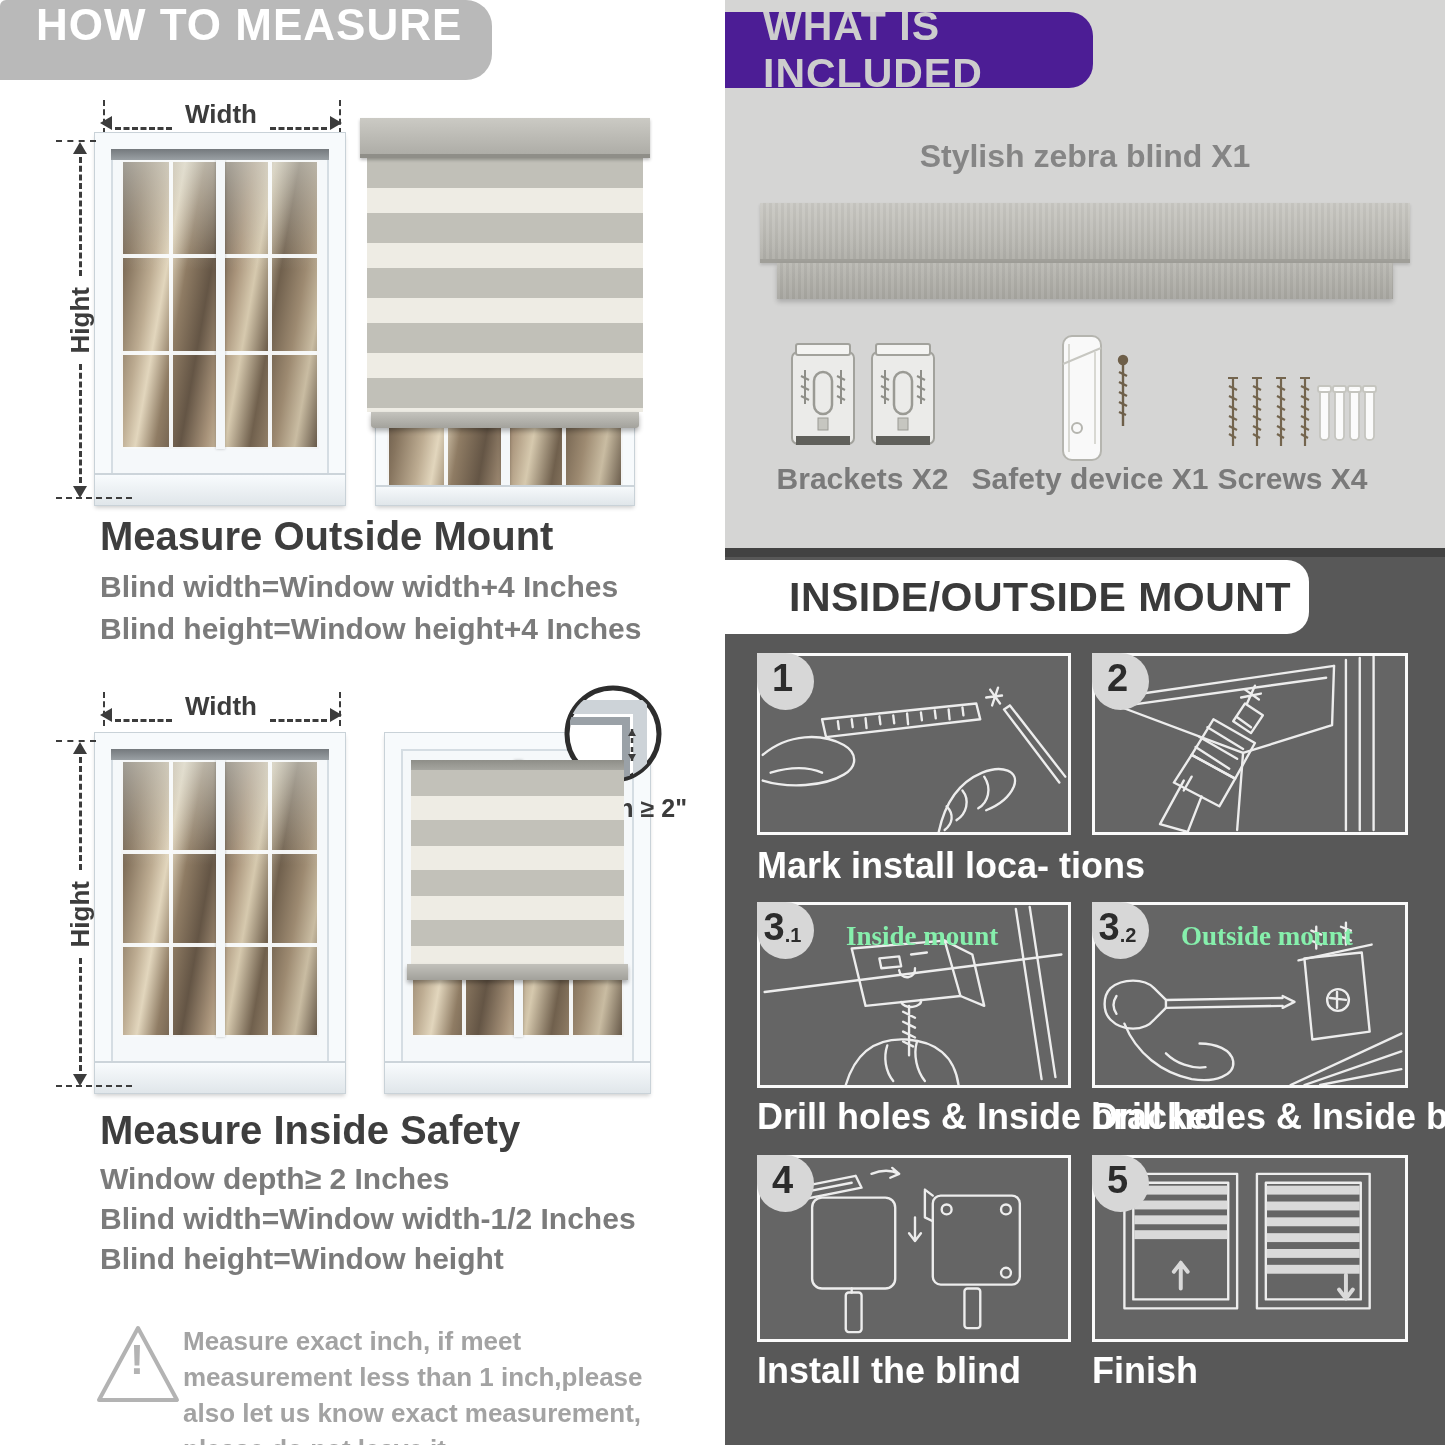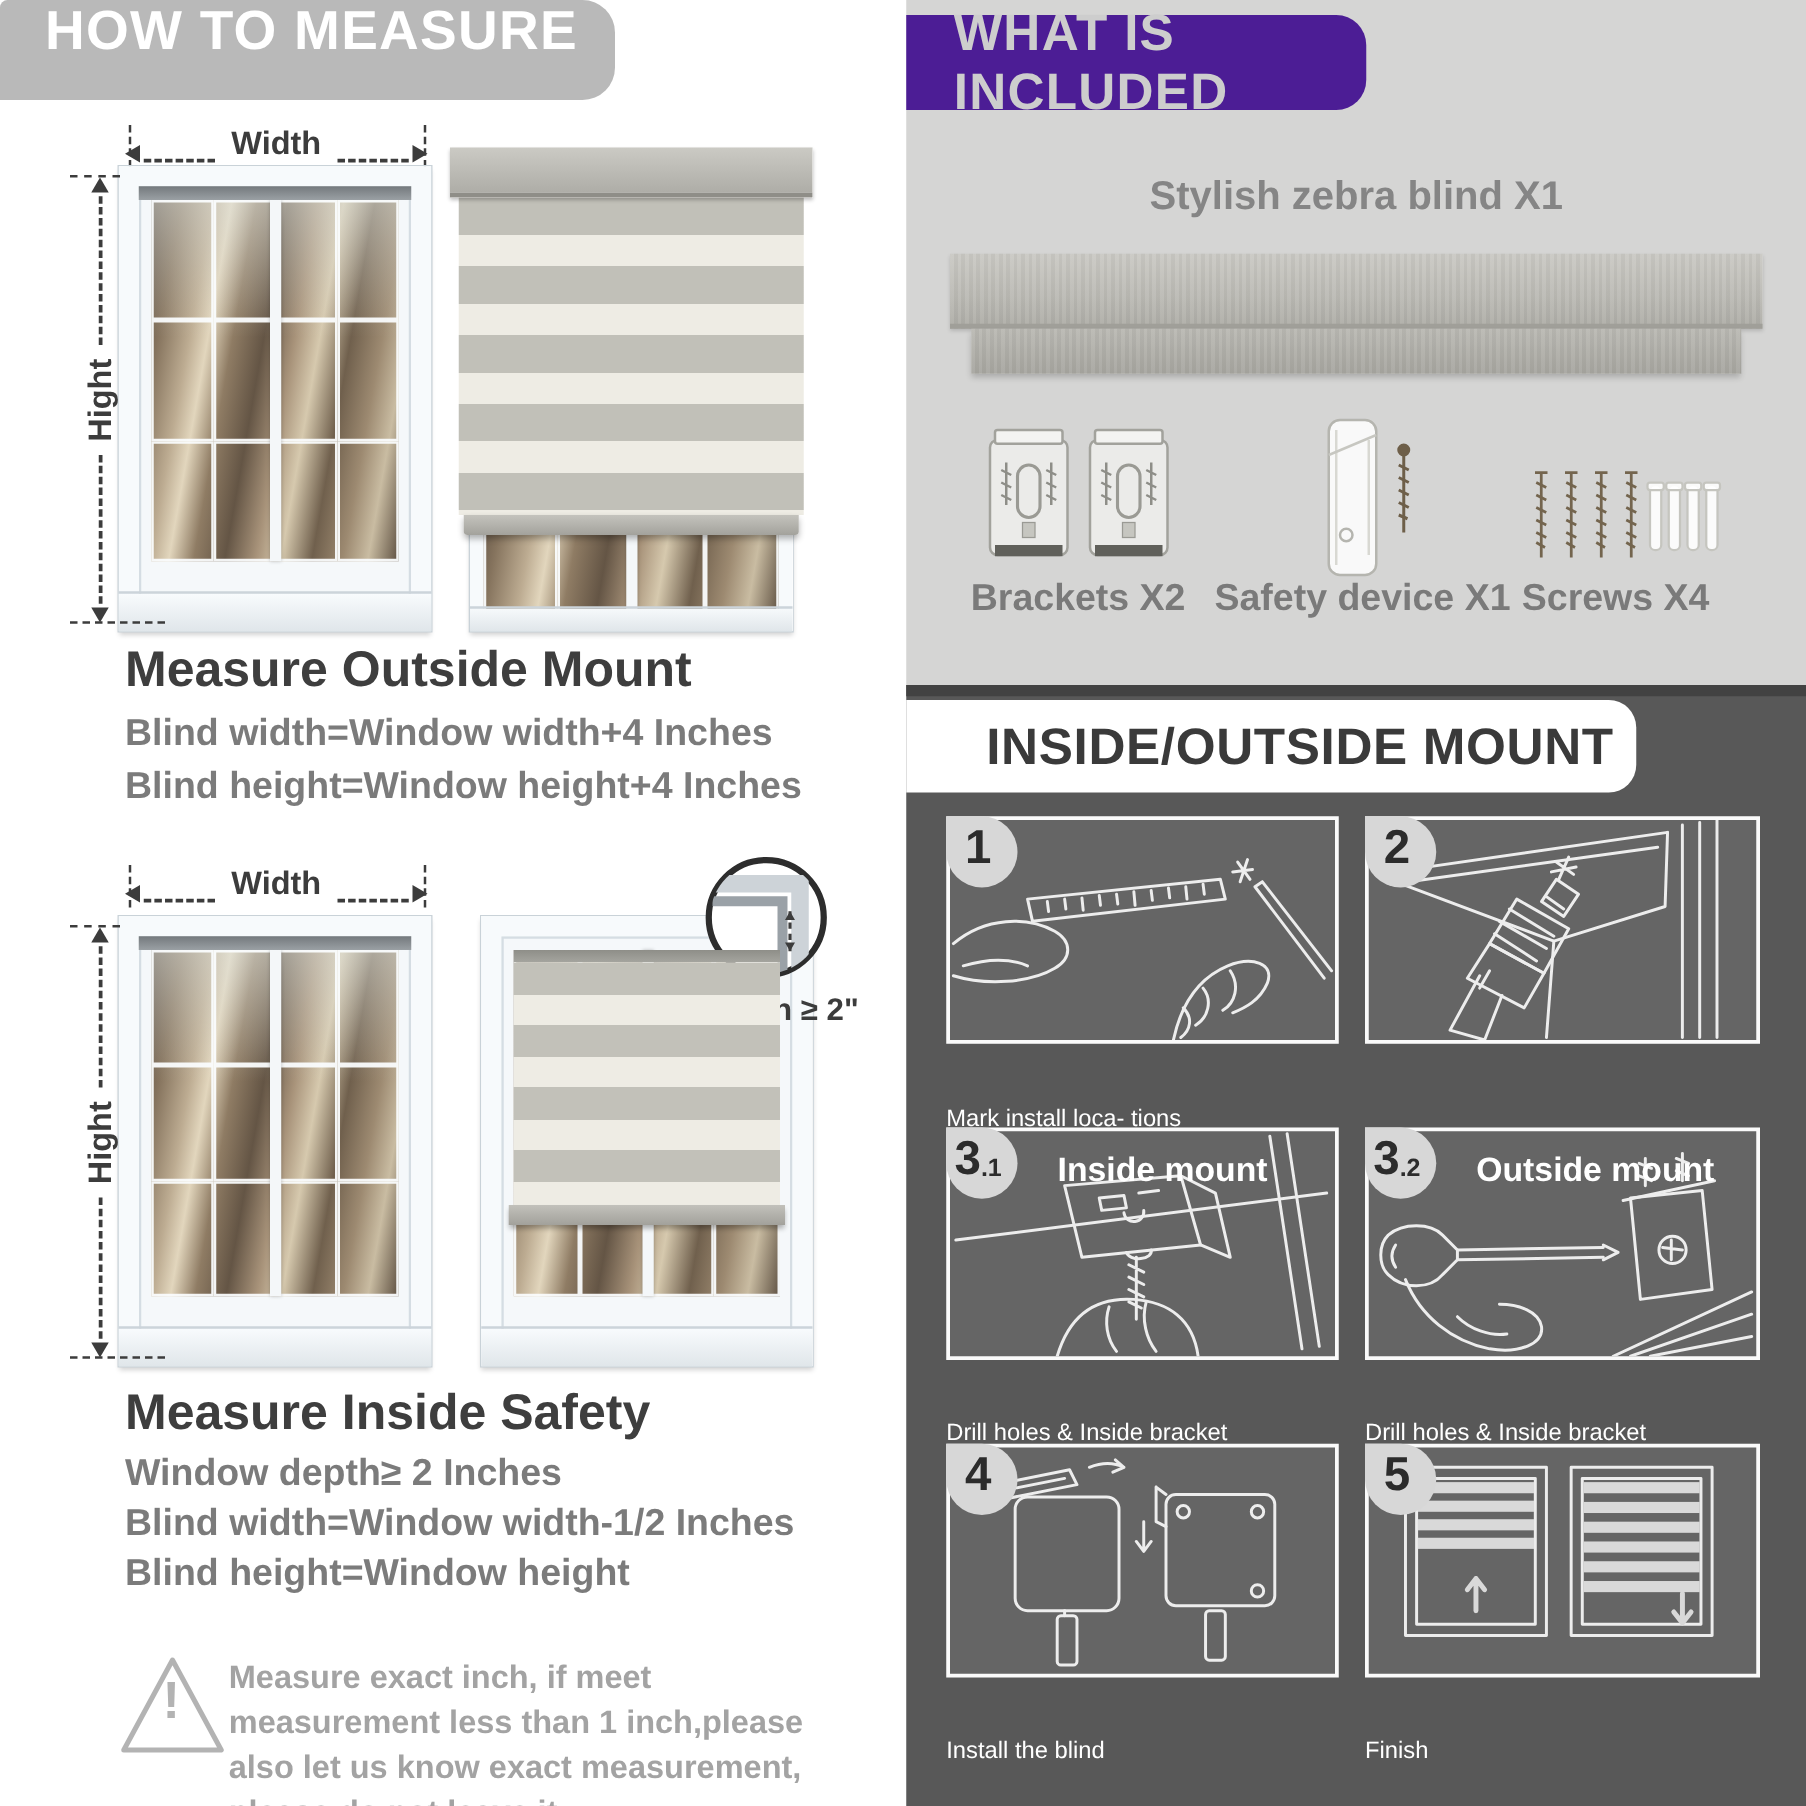--- a/index.html
+++ b/index.html
@@ -94,23 +94,23 @@
     display:flex;align-items:center;padding-left:36px;box-sizing:border-box;}
   .banner-mount span{font-size:41px;font-weight:800;color:#3a3a3a;letter-spacing:.5px;margin-left:28px;}
 
   .panel{position:absolute;background:#656565;border:3px solid #fafafa;box-sizing:border-box;}
   .panel svg.art{position:absolute;inset:0;width:100%;height:100%;}
   .badge{position:absolute;left:-3px;top:-3px;width:57px;height:57px;background:#d7d7d7;
     border-radius:0 50% 50% 50%;display:flex;align-items:center;justify-content:center;z-index:2;}
   .badge .n{font-size:38px;font-weight:700;color:#2c2c2c;margin-top:-6px;margin-left:-6px;}
   .badge .s{font-size:20px;font-weight:700;color:#2c2c2c;margin-top:10px;}
   .badge .s:empty{display:none;}
-  .ptitle{position:absolute;left:86px;top:16px;font-size:27px;font-weight:700;color:#ffffff;z-index:2;}
+  .ptitle{position:absolute;left:86px;top:16px;font-size:27px;font-weight:700;color:#86efac;z-index:2;font-family:Liberation Serif, serif;}
   .ptitle:empty{display:none;}
-  .caption{position:absolute;font-size:19px;font-weight:400;color:#fff;white-space:nowrap;margin-top:40px;}
+  .caption{position:absolute;font-size:36px;font-weight:700;color:#fff;white-space:nowrap;}
 
   .lineart{stroke:#ededed;fill:none;stroke-width:2.4;stroke-linecap:round;stroke-linejoin:round;}
 </style>
 </head>
 <body>
 
 <div class="page">
 
   <div class="abs banner-left">
     <span>HOW TO MEASURE</span>

